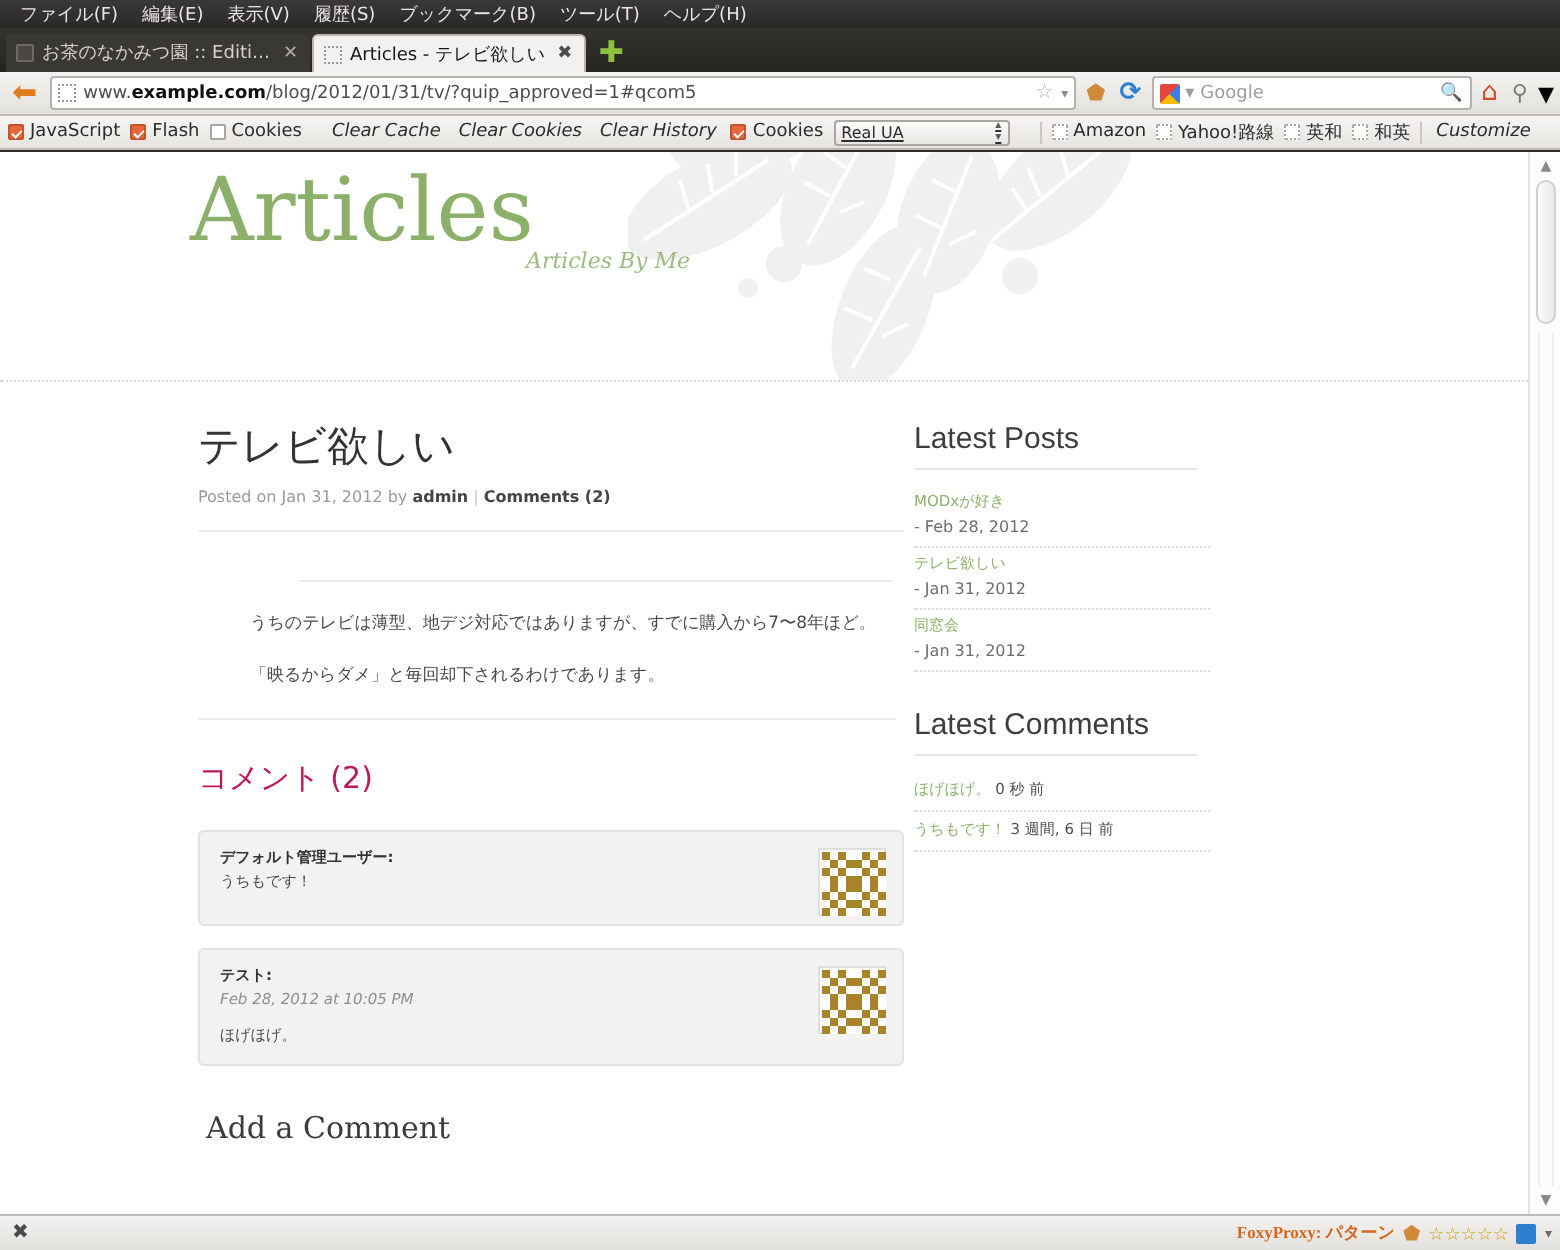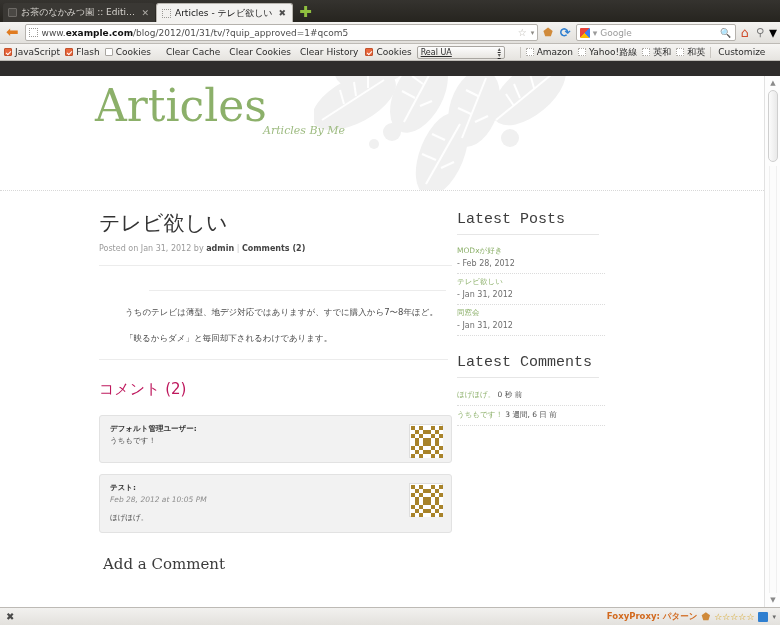--- a/index.html
+++ b/index.html
@@ -98,21 +98,21 @@
     background: linear-gradient(to bottom,#f6f5f3,#e6e4e0);
     border-bottom: 1px solid #bdbab5;
     display: flex; align-items: center; font-size: 9px; color: #2b2b2b;
     padding: 0 4px; gap: 5px; white-space: nowrap;
   }
   .chk { display:flex; align-items:center; gap:3px;}
   .cbox { width:8px;height:8px;border:1px solid #a9a6a1;border-radius:1px;background:#fff;flex:0 0 auto;}
   .cbox.on { background:#e8663b; border-color:#c2512c; position:relative;}
   .cbox.on:after{content:"";position:absolute;left:1px;top:2px;width:4px;height:2px;border-left:1.5px solid #fff;border-bottom:1.5px solid #fff;transform:rotate(-45deg);}
   .cbox.dot { border-style: dotted; }
-  .abtn { padding: 0 2px; }
+  .abtn { padding: 0 2px; font-style: italic; }
   .uaselect {
     height: 13px; width: 88px; background: linear-gradient(to bottom,#fdfdfd,#e8e6e2);
     border:1px solid #a9a6a1; border-radius:2px;
     display:flex;align-items:center;padding:0 3px; font-size:8px;text-decoration:underline;
   }
   .uaselect .arrows { margin-left:auto; font-size:6px; line-height:6px; color:#5c5a57;}
   .sep { width:1px; height:11px; background:#c9c6c1; }
 
   
   #viewport {
@@ -181,21 +181,21 @@
   }
 
   .addcomment {
     font-family:"DejaVu Serif","Liberation Serif",serif;
     font-size: 15px; color: #3c3c3c; font-weight: normal;
     margin: 22px 0 12px 8px;
   }
 
   .widget { margin-bottom: 18px; }
   .widgettitle {
-    font-family: Liberation Mono, monospace;
+    font-family: Liberation Sans, sans-serif;
     font-size: 15px; color: #3d3d3d; font-weight: normal;
     margin: 0 0 8px 0; padding-bottom: 6px;
     border-bottom: 1px solid #e6e6e6;
     width: 142px;
   }
   .wpost { padding: 3px 0 5px 0; border-bottom: 1px dotted #dcdcdc; width: 148px;}
   .wlink { font-size: 7.5px; color: #8cb06a; }
   .wdate { font-size: 8px; color: #6d6d6d; margin-top: 3px;}
   .wcom { padding: 4px 0 5px 0; border-bottom: 1px dotted #dcdcdc; width: 148px; font-size: 7.5px;}
   .wcom .ctxt { color: #8cb06a; }
@@ -222,30 +222,39 @@
 
   
   .statusbar {
     position: absolute; left: 0; bottom: 0; width: 780px; height: 18px;
     background: linear-gradient(to bottom,#f2f1ef,#e3e1dd);
     border-top: 1px solid #bdbab5;
     display: flex; align-items: center; font-size: 8.5px; color: #333;
     padding: 0 4px;
   }
   .statusbar .closeicon { color:#4a4a4a; font-size:10px; font-weight:bold; padding:0 2px;}
-  .statusbar .right { margin-left:auto; display:flex; align-items:center; gap:4px;}
+  .statusbar .right { margin-left:auto; display:flex; align-items:center; gap:4px;font-family:Liberation Serif, serif;}
   .statusbar .fp { color: #d2691e; font-weight: bold; }
   .stars { color:#d5a017; font-size:9px; letter-spacing:0px;}
   .bluebox { width:10px;height:10px;background:#2f7fd0;border-radius:1px;display:inline-block;}
 </style>
 </head>
 <body>
 
 <div id="browser">
 
+  <div class="menubar">
+    <span class="mi">ファイル(F)</span>
+    <span class="mi">編集(E)</span>
+    <span class="mi">表示(V)</span>
+    <span class="mi">履歴(S)</span>
+    <span class="mi">ブックマーク(B)</span>
+    <span class="mi">ツール(T)</span>
+    <span class="mi">ヘルプ(H)</span>
+  </div>
 
   <div class="tabstrip">
     <div class="tab inactive">
       <span class="favicon"></span>
       <span class="tlabel">お茶のなかみつ園 :: Editing: ...</span>
       <span class="xbtn">✕</span>
     </div>
     <div class="tab active">
       <span class="favicon"></span>
       <span class="tlabel">Articles - テレビ欲しい</span>

